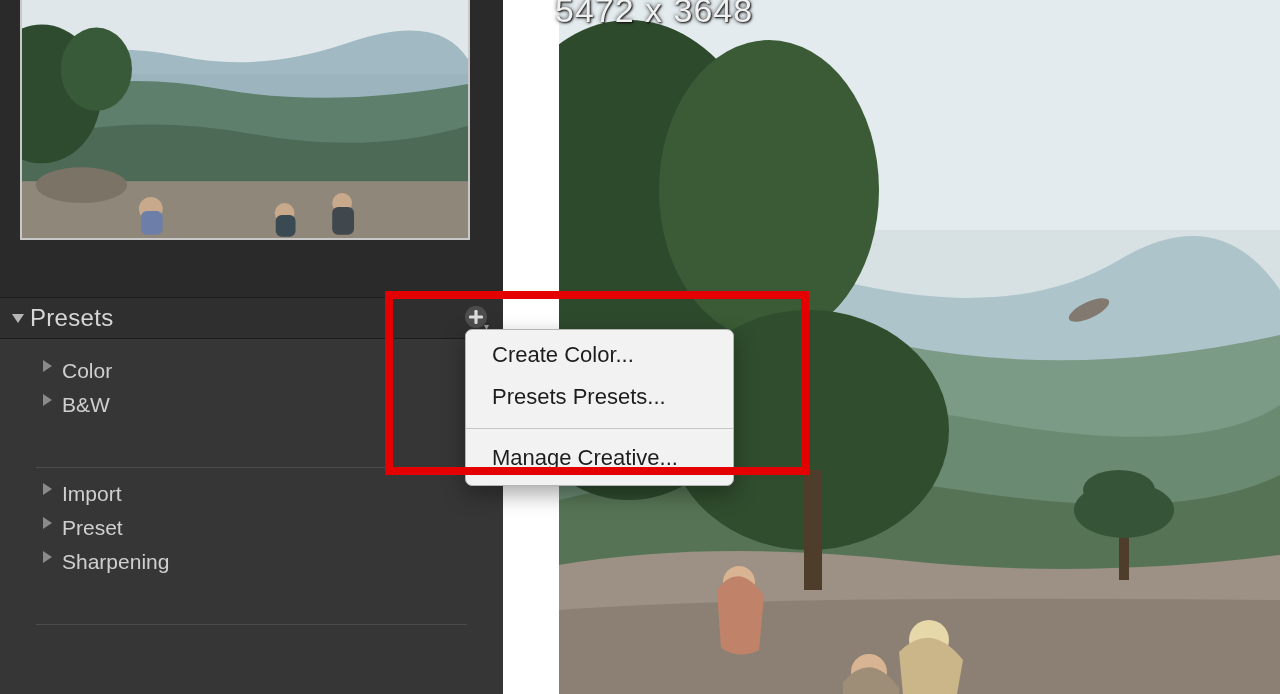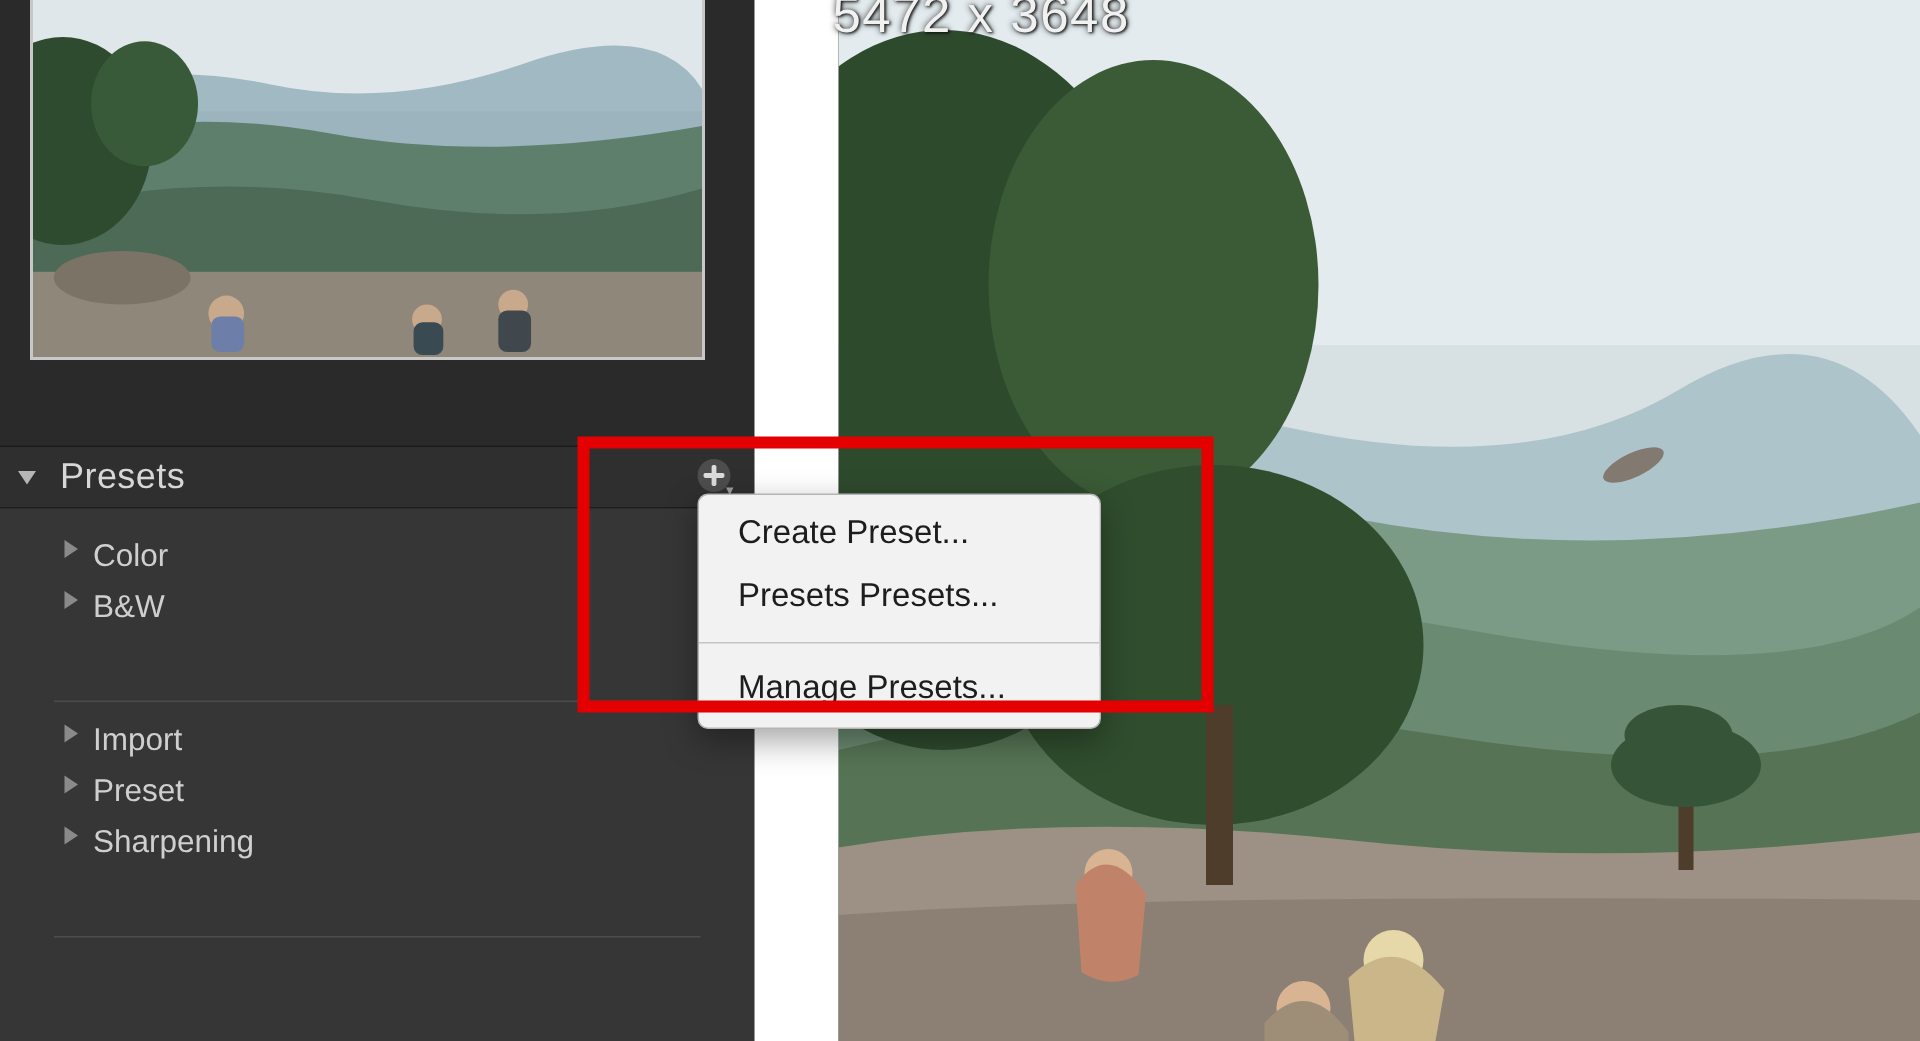--- a/index.html
+++ b/index.html
@@ -53,21 +53,21 @@
     font-weight: 300;
     padding-left: 6px;
   }
   .section-hdr .disclosure {
     width: 24px;
     display: flex;
     align-items: center;
     justify-content: center;
     color: #aaa;
   }
-  .section-hdr .title { margin-left: 10px; letter-spacing: .3px; }
+  .section-hdr .title { margin-left: 0; letter-spacing: .3px; }
   .section-hdr .spacer { flex: 1; }
   .add-btn {
     width: 28px; height: 28px;
     position: relative;
     display: flex; align-items: center; justify-content: center;
     margin-right: 12px;
   }
   .add-btn svg { display:block; }
 
   
@@ -309,27 +309,27 @@
       <path d="M284 682 Q312 650 340 688 V694 H284 Z" fill="#9e8e78"></path>
     </g>
   </svg>
 </div>
 
 <div class="dim-label">5472 x 3648</div>
 
 <div class="popup">
   <div class="popup-block">
     <div class="popup-item">
-      <span>Create Preset...</span>
+      <span>Create Color...</span>
     </div>
     <div class="popup-item">
       <span>Presets Presets...</span>
     </div>
   </div>
   <div class="popup-sep"></div>
   <div class="popup-block">
     <div class="popup-item">
-      <span>Manage Presets...</span>
+      <span>Manage Creative...</span>
     </div>
   </div>
 </div>
 
 <div class="highlight-box"></div>
 
 </body></html>

